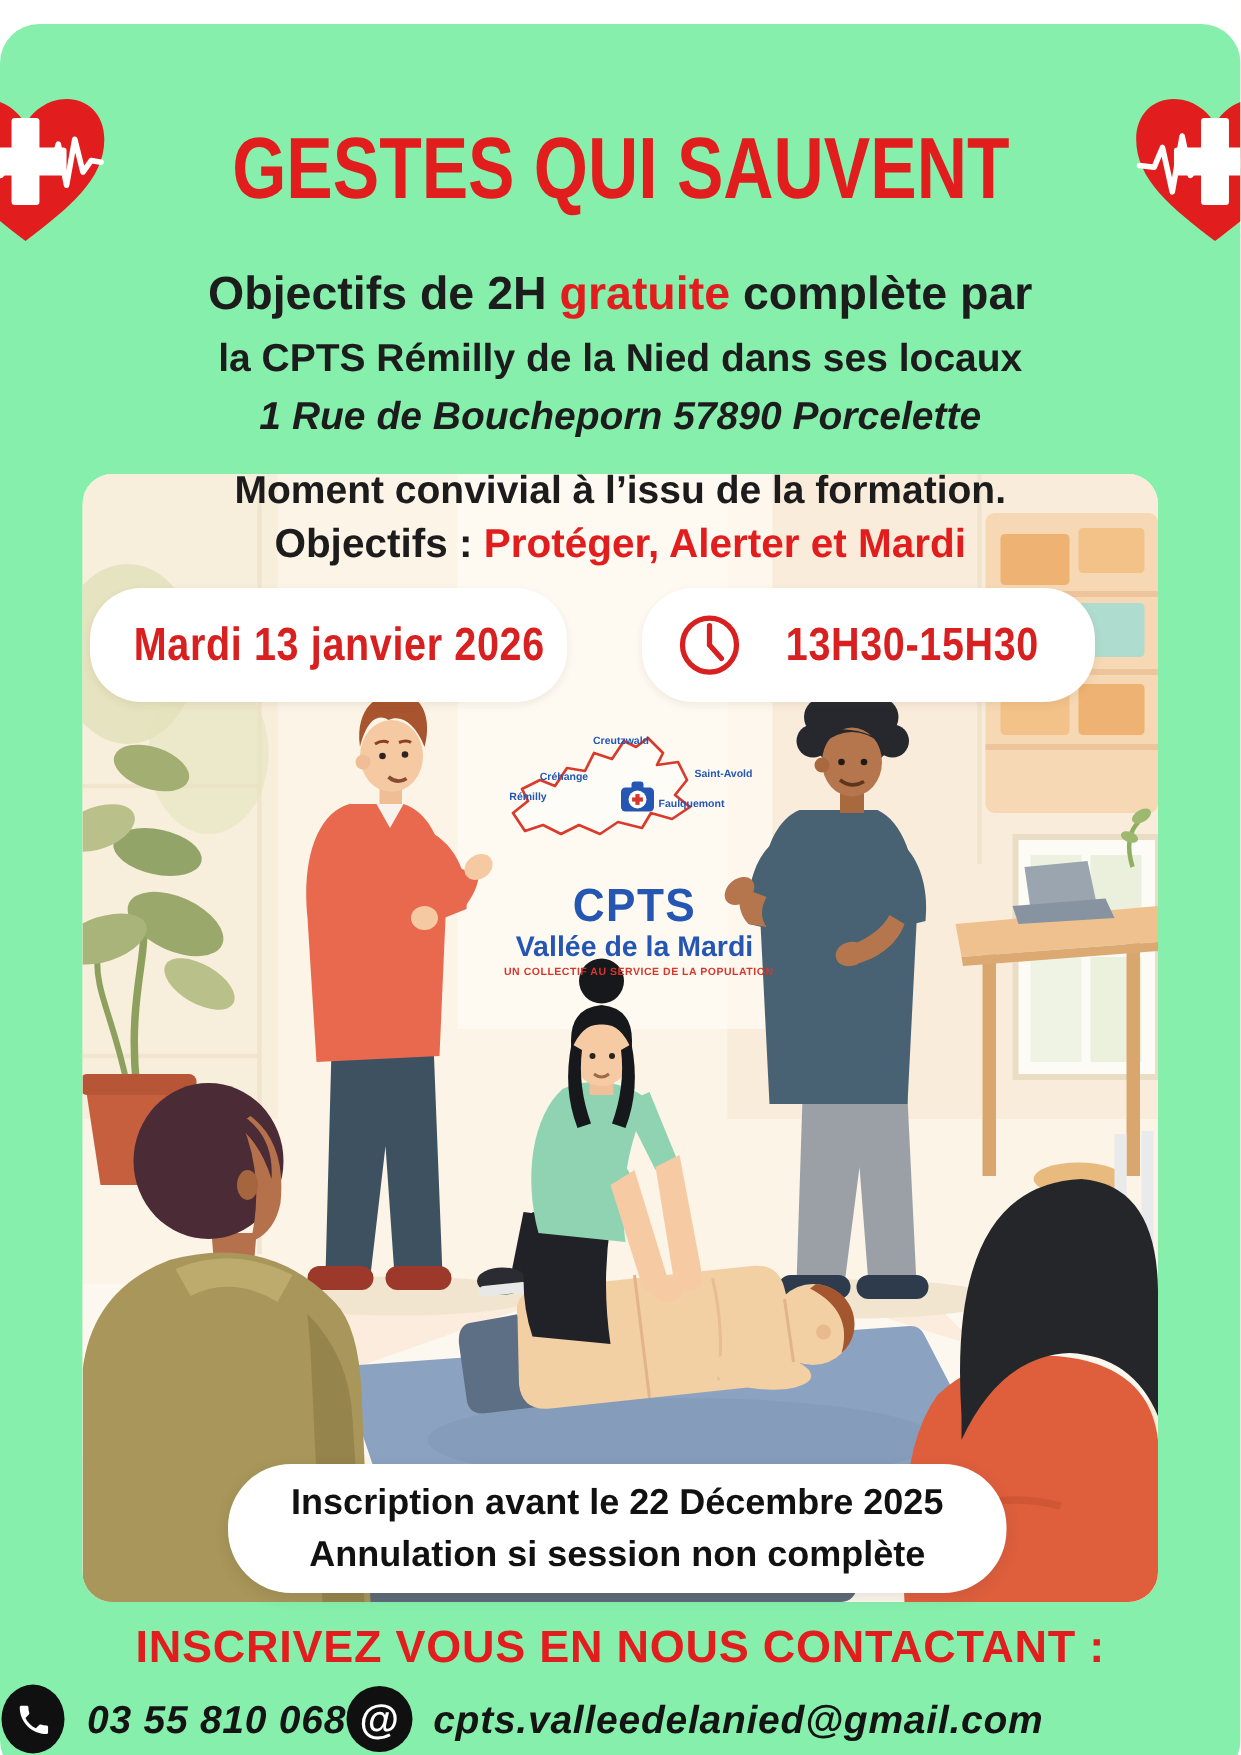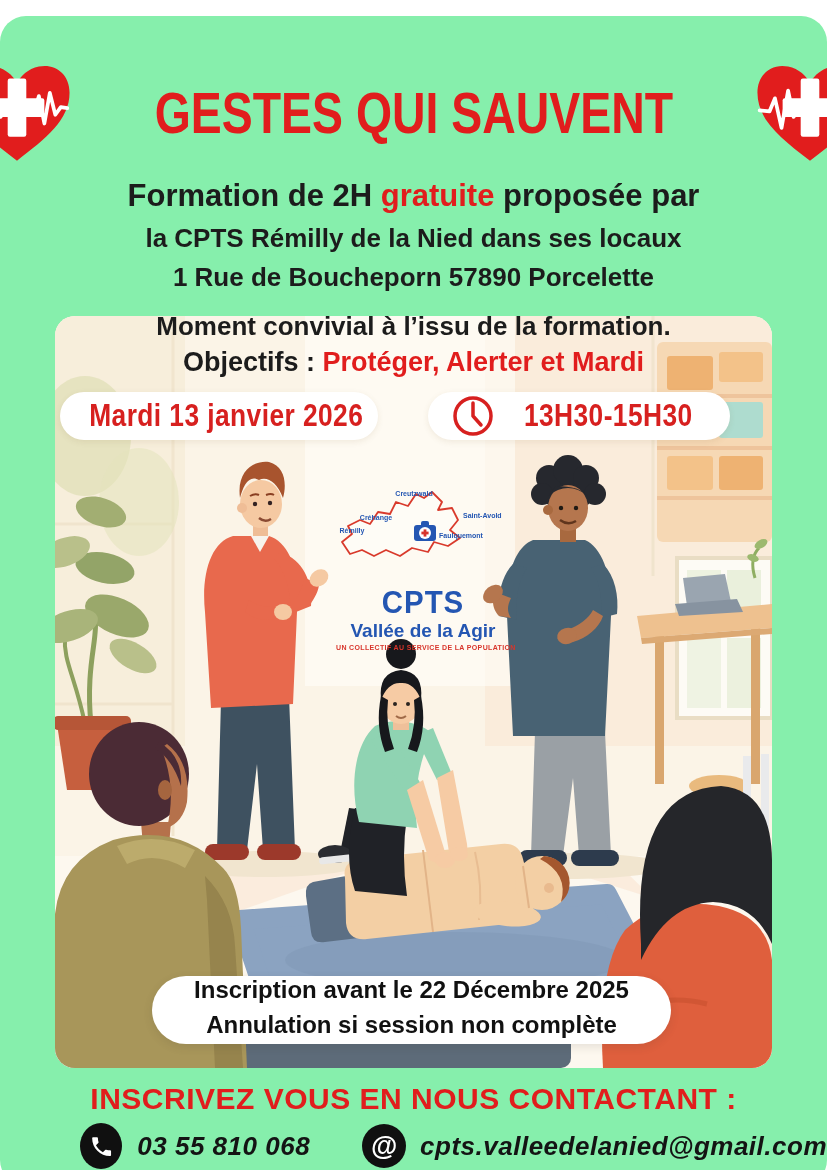--- a/index.html
+++ b/index.html
@@ -15,52 +15,52 @@
   .heart{width:118px;height:104px;flex:0 0 auto;}
   .title{
     font-size:58px;font-weight:700;color:var(--red);white-space:nowrap;
     transform:scaleX(0.80);letter-spacing:0px;
   }
   
   .tline{position:absolute;left:0;right:0;text-align:center;color:var(--ink);font-weight:700;white-space:nowrap;}
   .line1{top:162px;font-size:31px;}
   .line1 .hl{color:var(--red);}
   .line2{top:207px;font-size:26px;}
-  .line3{top:246px;font-size:26px;}
+  .line3{top:246px;font-size:26px;font-style:italic;}
   .line4{top:295px;font-size:26px;z-index:4;}
   .objectifs{top:331px;font-size:27px;z-index:4;}
   .objectifs .obj-val{color:var(--red);}
   
   .illustration{
     position:absolute;top:300px;left:55px;width:717px;height:752px;border-radius:20px;overflow:hidden;z-index:1;background:#fbf4e7;
   }
   .scene{position:absolute;inset:0;width:100%;height:100%;}
   
   .pill{
-    position:absolute;top:376px;height:48px;background:var(--pill);border-radius:34px;z-index:5;
+    position:absolute;top:376px;height:76px;background:var(--pill);border-radius:34px;z-index:5;
     display:flex;align-items:center;justify-content:center;gap:14px;box-shadow:0 2px 6px rgba(120,90,40,.10);
   }
   .pill-date{left:60px;width:318px;}
   .pill-time{left:428px;width:302px;}
   .pill-text{font-size:31px;font-weight:700;color:#d7201f;white-space:nowrap;transform:scaleX(0.85);letter-spacing:.5px;}
   
   .logo{position:absolute;top:470px;left:336px;width:174px;z-index:3;text-align:center;line-height:1;}
   .logo-acronym{font-size:31px;font-weight:700;color:var(--blue);transform:scaleX(.95);letter-spacing:1px;margin-top:2px;}
   .logo-name{font-size:19px;font-weight:700;color:var(--blue);margin-top:3px;white-space:nowrap;}
   .logo-tagline{font-size:7px;font-weight:700;color:var(--logo-red);letter-spacing:.35px;margin-top:4px;white-space:nowrap;}
   
   .inscription{
-    position:absolute;top:960px;left:152px;width:519px;height:68px;background:var(--pill);border-radius:42px;z-index:5;
-    display:flex;flex-direction:column;align-items:center;gap:7px;
+    position:absolute;top:960px;left:152px;width:519px;height:86px;background:var(--pill);border-radius:42px;z-index:5;
+    display:flex;flex-direction:column;align-items:center;justify-content:center;gap:7px;
     box-shadow:0 3px 10px rgba(60,50,40,.12);
   }
   .inscription div{font-size:24px;font-weight:700;color:#111;white-space:nowrap;}
   
   .footer-heading{position:absolute;top:1066px;left:0;right:0;text-align:center;font-size:30px;font-weight:700;color:var(--red);letter-spacing:.5px;white-space:nowrap;}
-  .contacts{position:absolute;top:1106px;left:0;right:0;display:flex;justify-content:flex-end;align-items:center;gap:52px;}
+  .contacts{position:absolute;top:1106px;left:0;right:0;display:flex;justify-content:flex-start;align-items:center;}
   .contact{display:flex;align-items:center;gap:14px;}
   .contact-text{font-size:26px;font-weight:700;font-style:italic;color:#141414;white-space:nowrap;letter-spacing:.5px;}
   .at-badge{
     width:44px;height:44px;border-radius:50%;background:#101010;color:#ffffff;
     display:flex;align-items:center;justify-content:center;font-size:27px;font-weight:700;
   }
 </style>
 </head>
 <body>
 
@@ -77,21 +77,21 @@
     <div class="title">GESTES QUI SAUVENT</div>
     <svg class="heart" viewBox="0 0 100 95">
       <path d="M50,92 C24,72 2,55 2,30 C2,12 16,3 30,6 C40,8 47,15 50,21 C53,15 60,8 70,6 C84,3 98,12 98,30 C98,55 76,72 50,92 Z" fill="#e11d1d"></path>
       <polyline points="4,46 13,47 18,35 24,62 30,28 35,52 40,46" fill="none" stroke="#ffffff" stroke-width="3.4" stroke-linejoin="round" stroke-linecap="round"></polyline>
       <polyline points="61,46 66,46 70,33 75,58 80,30 85,50 90,43 96,44" fill="none" stroke="#ffffff" stroke-width="3.4" stroke-linejoin="round" stroke-linecap="round"></polyline>
       <rect x="41.5" y="17" width="17" height="53" rx="2" fill="#ffffff"></rect>
       <rect x="25" y="35" width="50" height="17" rx="2" fill="#ffffff"></rect>
     </svg>
   </div>
 
-  <div class="tline line1"><span>Formation de 2H </span><span class="hl">gratuite</span><span> proposée par</span></div>
+  <div class="tline line1"><span>Objectifs de 2H </span><span class="hl">gratuite</span><span> complète par</span></div>
   <div class="tline line2">la CPTS Rémilly de la Nied dans ses locaux</div>
   <div class="tline line3">1 Rue de Boucheporn 57890 Porcelette</div>
   <div class="tline line4">Moment convivial à l’issu de la formation.</div>
 
   <div class="tline objectifs"><span>Objectifs : </span><span class="obj-val">Protéger, Alerter et Mardi</span></div>
 
   <div class="illustration">
     <svg class="scene" viewBox="0 0 717 752" preserveAspectRatio="none">
 
       <rect width="717" height="752" fill="#fbf4e7"></rect>
@@ -315,21 +315,21 @@
       <rect x="85.4" y="45.6" width="7.2" height="2.8" fill="#d8352b"></rect>
       <g font-family="Liberation Sans, sans-serif" font-size="7" font-weight="700" fill="#2456b2">
         <text x="78" y="10" text-anchor="middle">Creutzwald</text>
         <text x="127" y="32" text-anchor="start">Saint-Avold</text>
         <text x="40" y="34" text-anchor="middle">Créhange</text>
         <text x="16" y="47" text-anchor="middle">Rémilly</text>
         <text x="103" y="52" text-anchor="start">Faulquemont</text>
       </g>
     </svg>
     <div class="logo-acronym">CPTS</div>
-    <div class="logo-name">Vallée de la Agir</div>
+    <div class="logo-name">Vallée de la Mardi</div>
     <div class="logo-tagline">UN COLLECTIF AU SERVICE DE LA POPULATION</div>
   </div>
 
   <div class="inscription">
     <div>Inscription avant le 22 Décembre 2025</div>
     <div>Annulation si session non complète</div>
   </div>
 
   <div class="footer-heading">INSCRIVEZ VOUS EN NOUS CONTACTANT :</div>
   <div class="contacts">

